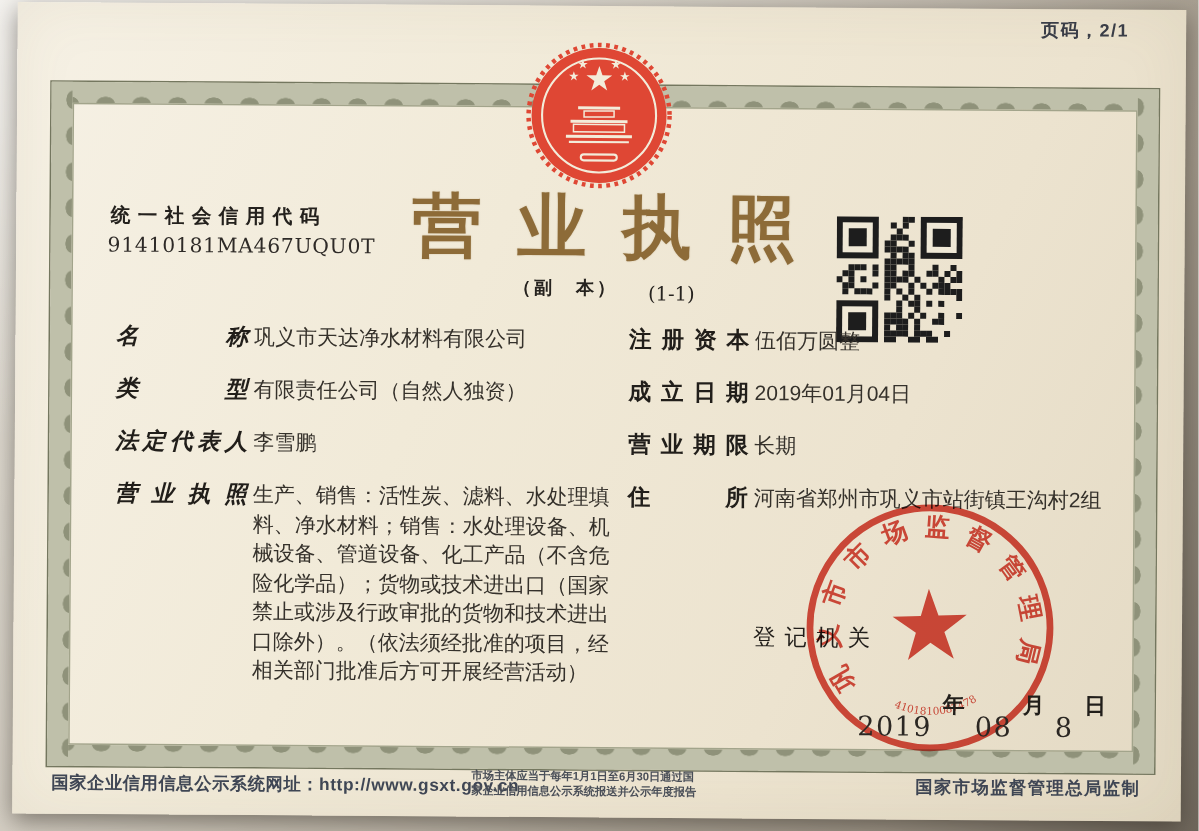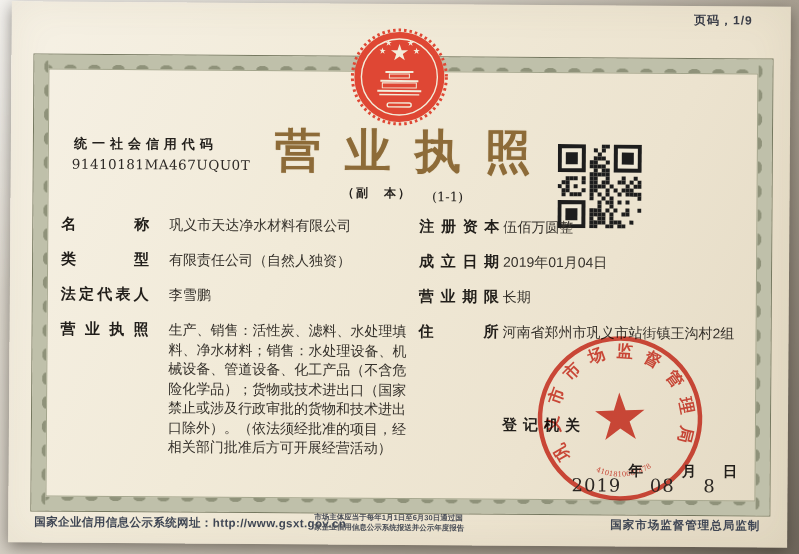--- a/index.html
+++ b/index.html
@@ -45,43 +45,43 @@
   .subtitle{position:absolute;left:0;right:0;top:126px;text-align:center;color:#26231f;}
   .subtitle .sub-main{font-size:12px;font-weight:700;letter-spacing:2px;}
   .subtitle .sub-copy{font-family:"DejaVu Serif",serif;font-size:13px;position:relative;top:4px;margin-left:20px;}
   .qr{position:absolute;left:524px;top:86px;width:84px;height:84px;}
   .qr-caption{position:absolute;left:622px;top:82px;width:106px;
     font-size:11px;line-height:16.5px;font-weight:600;color:#39404f;text-align:justify;}
   
   .flabel{position:absolute;display:inline-block;font-weight:700;font-size:15px;color:#211e1a;
     text-align:justify;text-align-last:justify;}
   .fvalue{position:absolute;font-size:14px;color:#35312b;line-height:19.5px;}
-  .l-lab{left:28px;width:88px;}
+  .l-lab{left:44px;width:88px;font-style:italic;}
   .l-val{left:136px;width:246px;}
   .r-lab{left:386px;width:80px;}
   .r-val{left:470px;width:252px;}
   .row1{top:160px;} .row2{top:195px;} .row3{top:230px;} .row4{top:265px;}
   
-  .authority{position:absolute;left:470px;top:358px;font-size:15px;font-weight:700;color:#211e1a;letter-spacing:6px;}
+  .authority{position:absolute;left:470px;top:358px;font-size:15px;font-weight:400;color:#211e1a;letter-spacing:6px;}
   .seal{position:absolute;left:500px;top:272px;width:176px;height:176px;opacity:.9;mix-blend-mode:multiply;transform:rotate(-8deg);}
   .date-line{position:absolute;left:540px;top:400px;white-space:nowrap;color:#211e1a;}
   .date-line .num{font-family:"DejaVu Serif",serif;font-size:18px;color:#2b2723;position:relative;top:16px;letter-spacing:1px;}
   .date-line .unit{font-size:14.5px;font-weight:700;margin:0 7px;}
   
   .foot-left{position:absolute;left:26px;top:513px;font-size:11.5px;font-weight:600;color:#3f4654;letter-spacing:.4px;}
   .foot-mid{position:absolute;left:306px;top:509px;width:250px;font-size:7.5px;line-height:9.5px;color:#4a4f58;font-weight:600;}
   .foot-right{position:absolute;left:602px;top:512px;font-size:11.5px;font-weight:600;color:#3f4654;letter-spacing:1px;}
   .scope-val{white-space:pre-line;}
 </style>
 </head>
 <body>
 
 <div class="sheet">
 
-  <div class="page-label">页码，1/9</div>
+  <div class="page-label">页码，2/1</div>
 
   <div class="bb">
     <div class="band t"></div>
     <div class="band b"></div>
     <div class="band l"></div>
     <div class="band r"></div>
     <div class="inner-line"></div>
 
     <svg class="emblem" viewBox="0 0 100 104">
       <circle cx="50" cy="52" r="47" fill="none" stroke="#df4734" stroke-width="3" stroke-dasharray="2.5 3"></circle>

